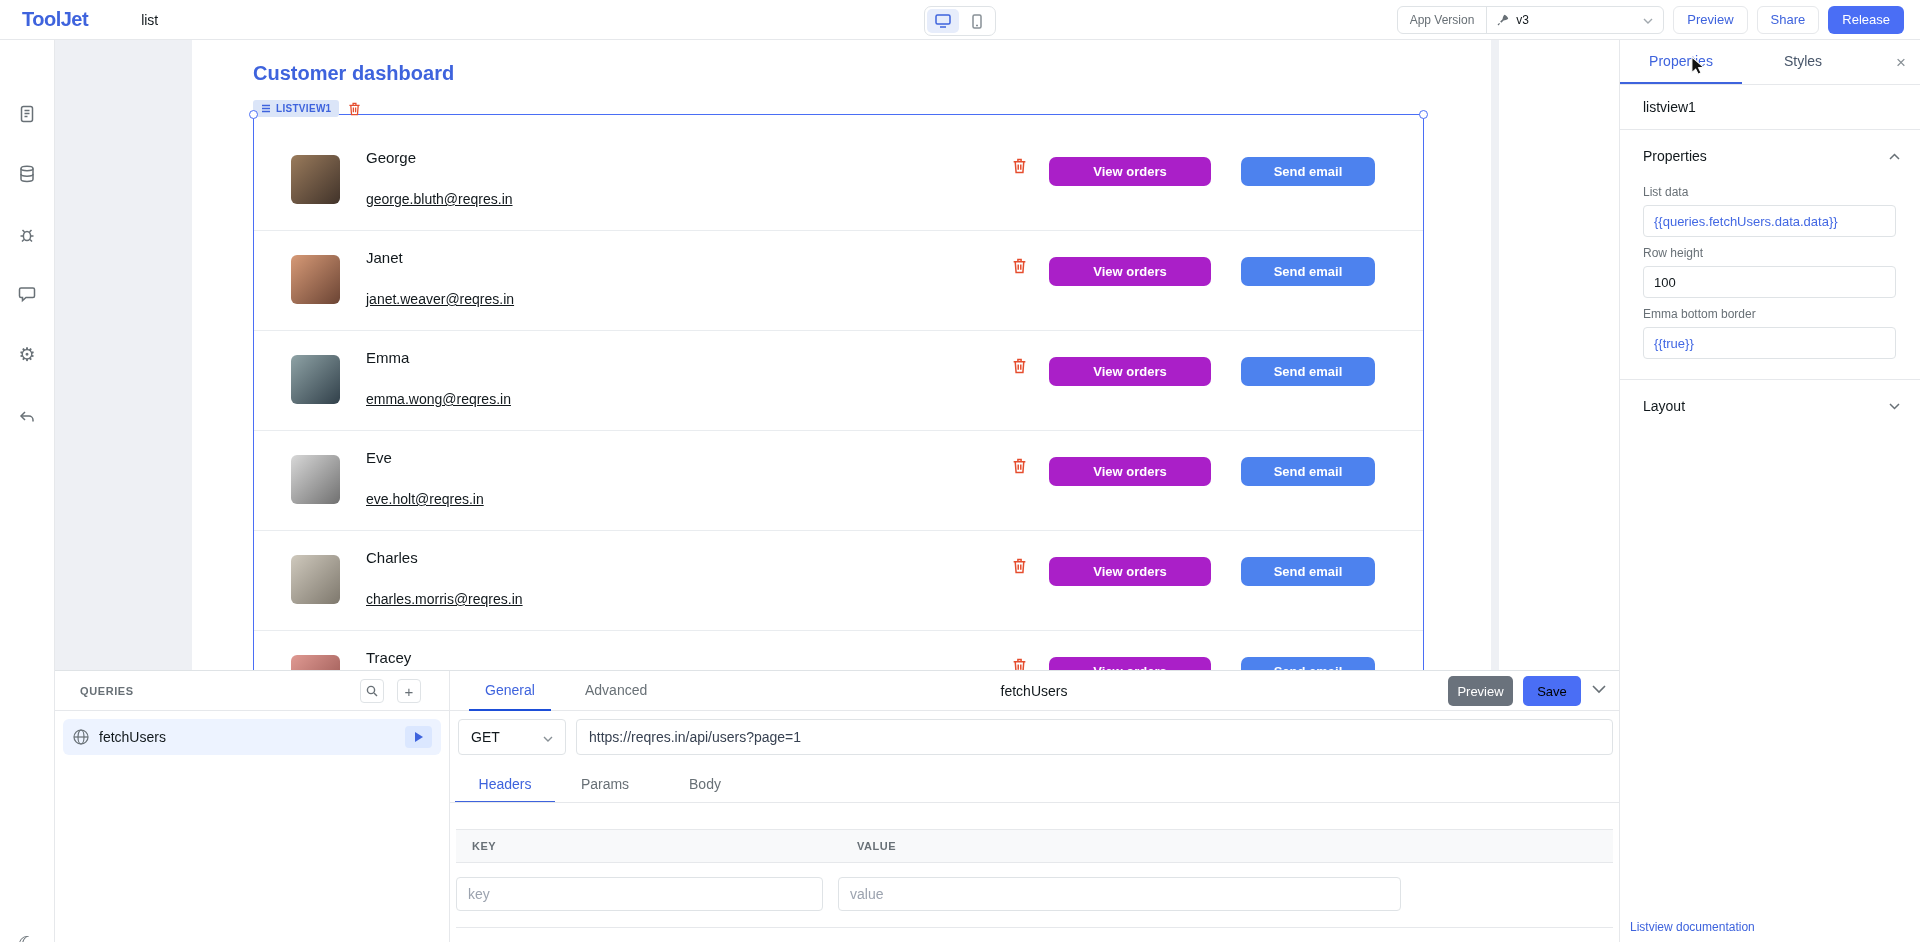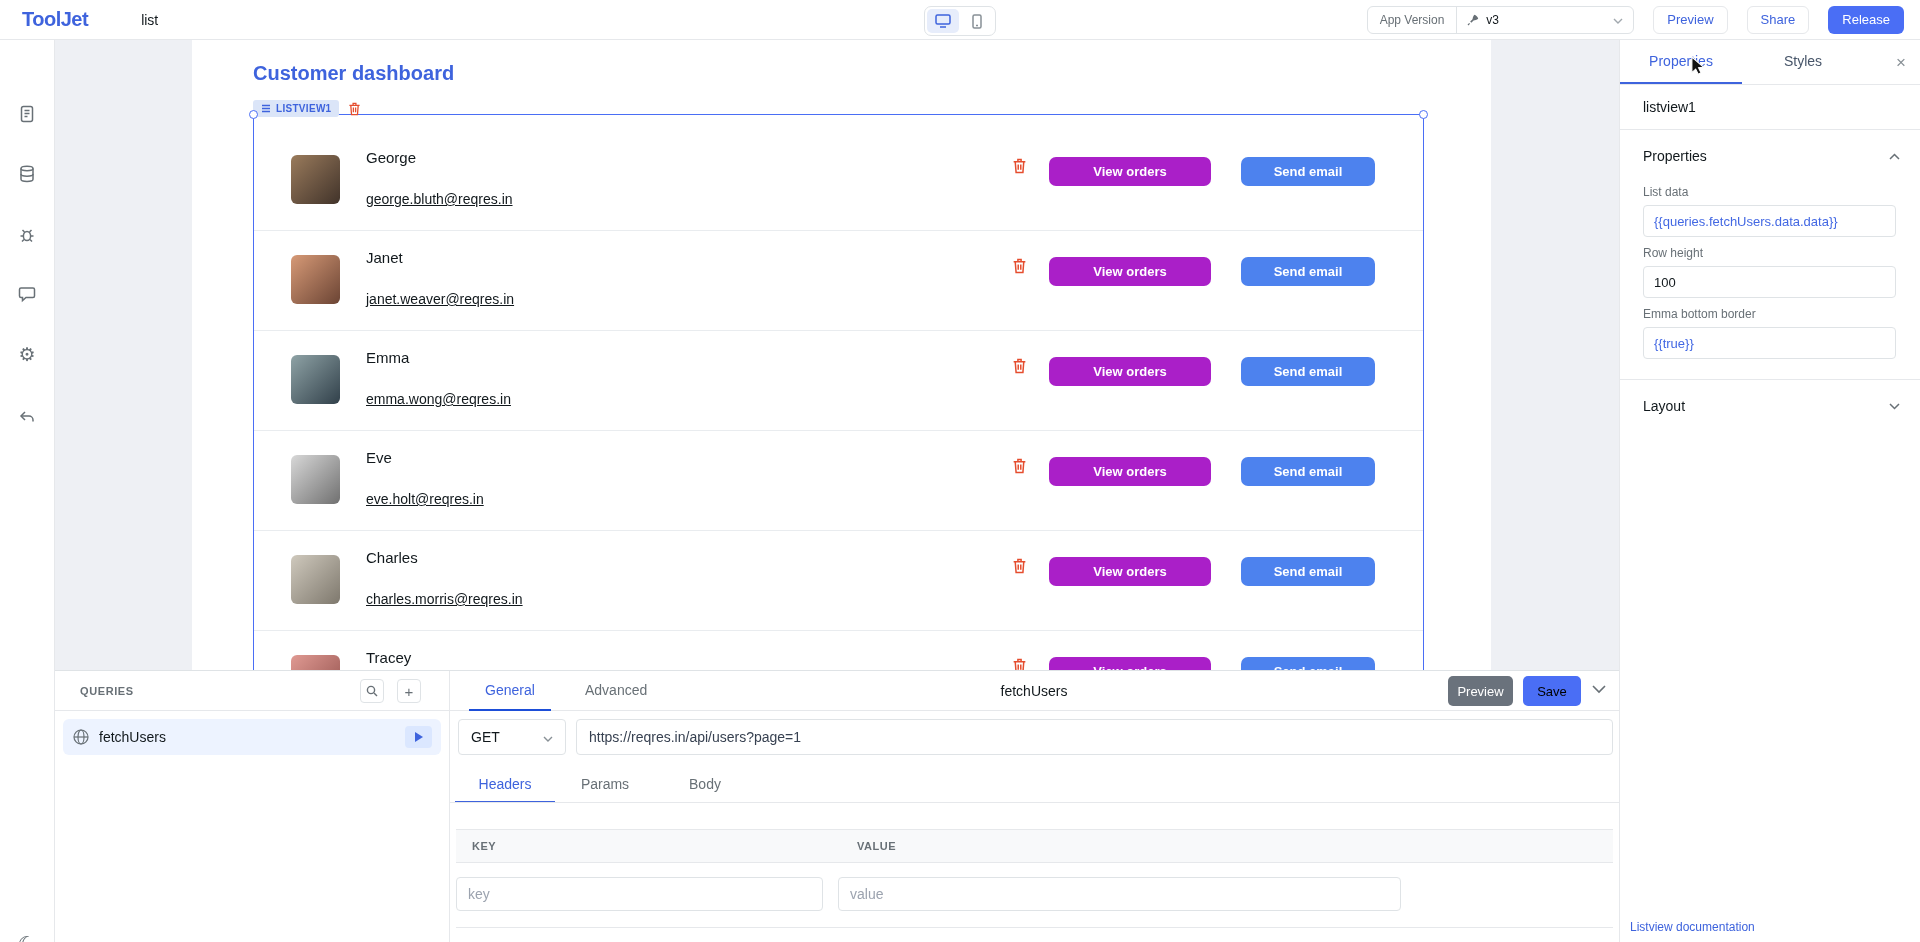--- a/index.html
+++ b/index.html
@@ -11,41 +11,41 @@
   
   .header { position:absolute; top:0; left:0; right:0; height:40px; background:#fff;
     border-bottom:1px solid #e6e8eb; z-index:40; display:flex; align-items:center; }
   .logo { margin-left:22px; font-size:20px; font-weight:800; color:#3E63DD; letter-spacing:-0.5px; cursor:pointer; }
   .app-name { margin-left:53px; font-size:14px; color:#11181c; cursor:text; }
   .device-toggle { position:absolute; left:50%; transform:translateX(-50%); top:6px;
     display:flex; gap:2px; border:1px solid #dfe3e6; border-radius:7px; padding:2px; background:#fff; }
   .device-btn { width:32px; height:24px; border:none; background:transparent; border-radius:5px;
     display:flex; align-items:center; justify-content:center; color:#889096; }
   .device-btn.active { background:#e7edfb; color:#3E63DD; }
-  .header-right { margin-left:auto; display:flex; align-items:center; gap:19px; margin-right:16px; }
+  .header-right { margin-left:auto; display:flex; align-items:center; gap:9px; margin-right:16px; }
   .version-combo { display:flex; height:28px; border:1px solid #dfe3e6; border-radius:6px; overflow:hidden; background:#fff; }
   .version-label { display:flex; align-items:center; padding:0 12px; font-size:12px; color:#687076;
     border-right:1px solid #dfe3e6; }
   .version-select { display:flex; align-items:center; gap:7px; padding:0 10px; width:176px;
     font-size:12px; color:#11181c; cursor:pointer; }
   .version-select .chev { margin-left:auto; color:#a1a8ae; }
   .btn-outline { height:28px; padding:0 13px; background:#fff; border:1px solid #e6e8eb;
     border-radius:6px; color:#3E63DD; font-size:13px; }
   .btn-release { height:28px; padding:0 14px; background:#4a6ef5; border:none; border-radius:6px;
     color:#fff; font-size:13px; }
 
   
   .left-sidebar { position:absolute; top:40px; left:0; bottom:0; width:55px; background:#fff;
     border-right:1px solid #e6e8eb; z-index:30; }
   .side-icon { position:absolute; left:50%; transform:translateX(-50%); width:36px; height:36px;
     display:flex; align-items:center; justify-content:center; border-radius:7px; color:#687076; cursor:pointer; }
   .glyph { font-family:"DejaVu Sans",sans-serif; font-size:19px; line-height:1; }
 
   
-  .canvas-area { position:absolute; top:40px; left:55px; width:1564px; bottom:0;
+  .canvas-area { position:absolute; top:40px; left:55px; width:1444px; bottom:0;
     background:#eef0f4; overflow:hidden; z-index:1; }
   .white-canvas { position:absolute; left:137px; top:0; width:1299px; height:100%; background:#fff; }
   .canvas-title { position:absolute; left:198px; top:22px; font-size:20px; font-weight:700; color:#3E63DD; cursor:pointer; }
   .widget-tag { position:absolute; left:198px; top:60px; display:flex; align-items:center; gap:9px; z-index:5; }
   .badge { display:flex; align-items:center; gap:5px; background:#dbe5f8; color:#3E63DD;
     font-size:10px; font-weight:700; letter-spacing:.3px; padding:3px 8px; border-radius:3px; cursor:grab; }
   .tag-trash { color:#e54d2e; display:flex; cursor:pointer; }
   .lv-widget { position:absolute; left:198px; top:74px; width:1171px; height:868px;
     background:#fff; border:1px solid #4a6ef5; border-radius:4px; }
   .handle { position:absolute; width:9px; height:9px; background:#fff; border:1.5px solid #4a6ef5;

